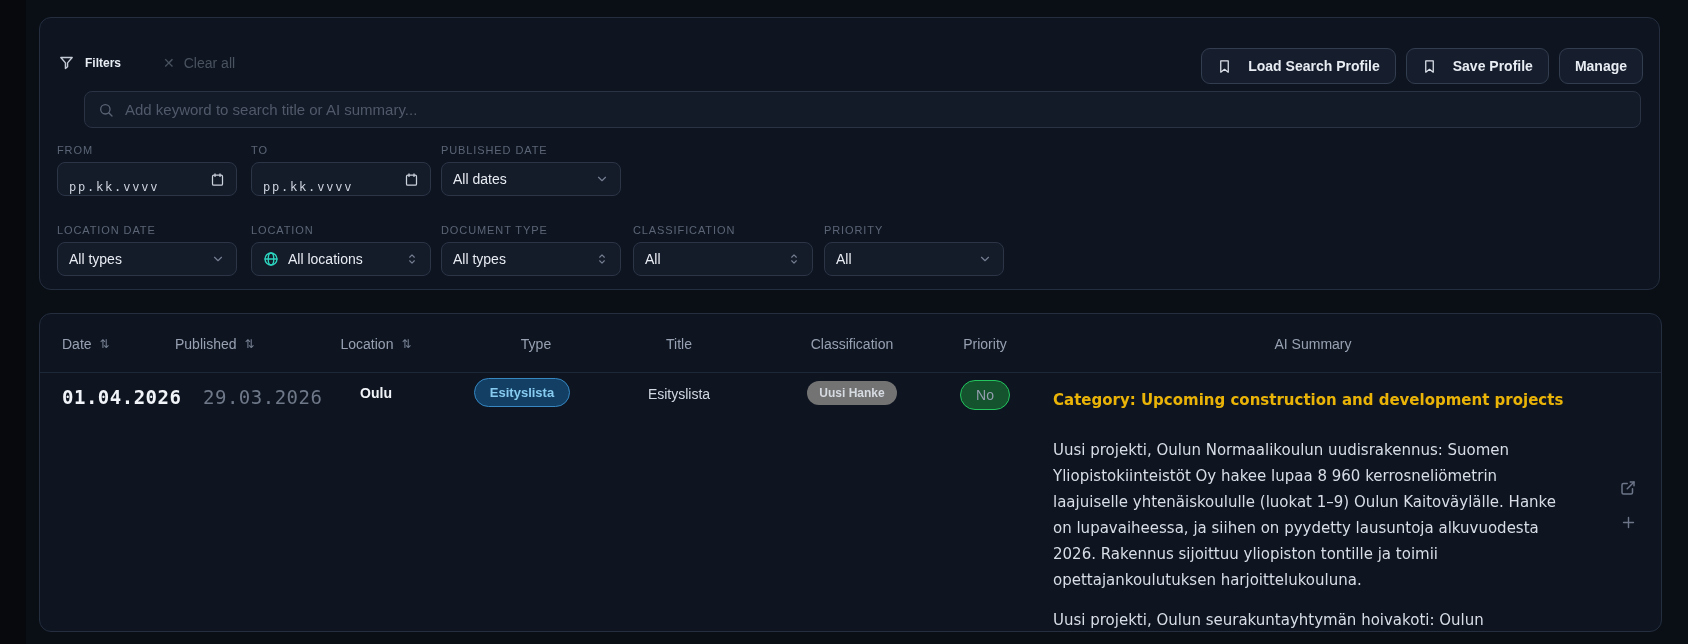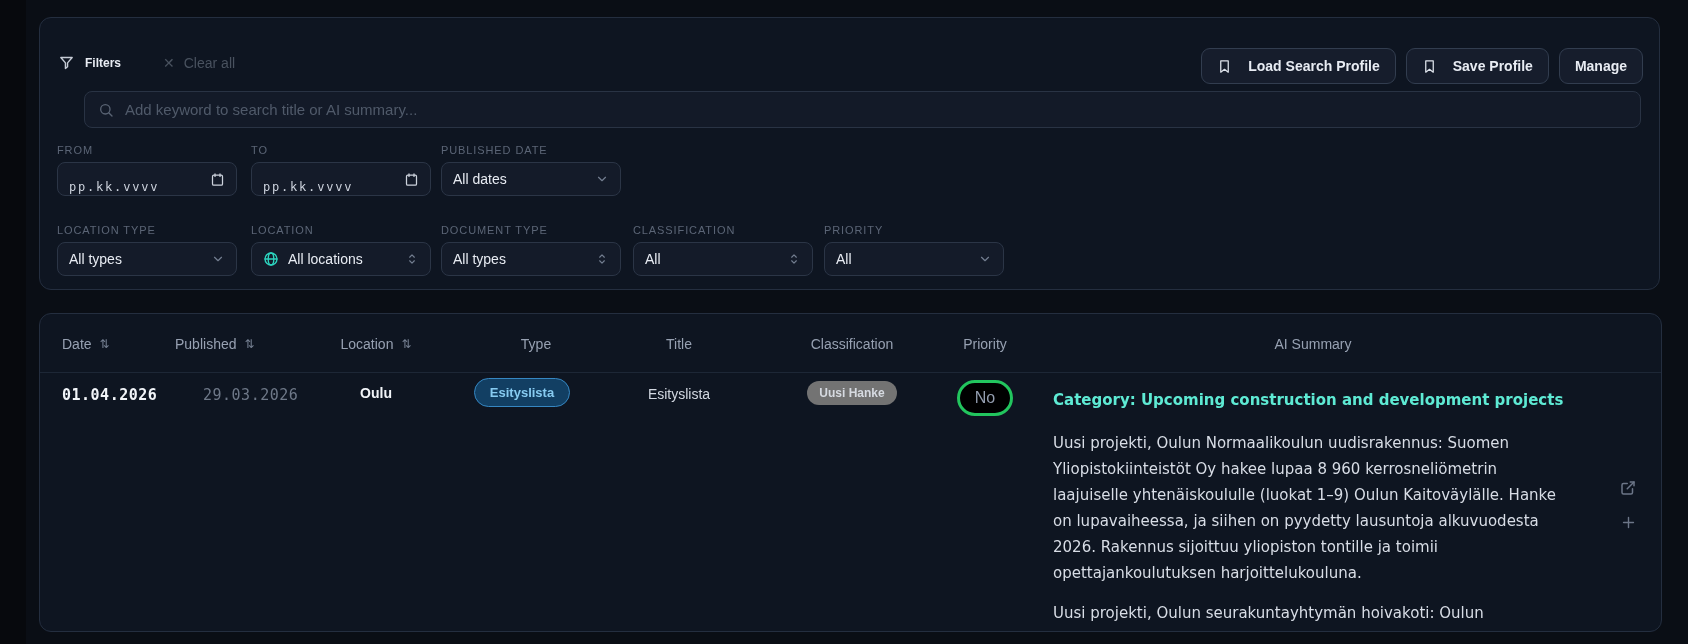--- a/index.html
+++ b/index.html
@@ -84,47 +84,47 @@
   .th-published { left:135px; width:120px; }
   .th-location { left:276px; width:120px; }
   .th-type { left:446px; width:100px; }
   .th-title { left:589px; width:100px; }
   .th-classification { left:737px; width:150px; }
   .th-priority { left:895px; width:100px; }
   .th-summary { left:1013px; width:520px; }
 
   .cell { position:absolute; font-size:14px; }
   .cell.center { text-align:center; }
-  .mono { font-family:"DejaVu Sans Mono", monospace; font-size:15px; letter-spacing:0.5px; }
+  .mono { font-family:"DejaVu Sans Mono", monospace; font-size:19px; letter-spacing:0.5px; }
   .cell-date { left:22px; top:72px; width:100px; color:#f1f4f8; font-weight:700; }
   .cell-published { left:135px; top:72px; width:120px; color:#6e7888;margin-left:28px; }
   .cell-location { left:276px; top:71px; width:120px; color:#f1f4f8; font-weight:700; }
   .cell-type { left:432px; top:64px; width:100px; }
   .cell-title { left:589px; top:72px; width:100px; color:#d2d8e1; }
   .cell-classification { left:737px; top:67px; width:150px; }
   .cell-priority { left:895px; top:66px; width:100px; }
 
   .badge-type {
     display:inline-block; padding:6px 15px; border-radius:999px;
     background:#123f63; border:1px solid #3687c2; color:#87cbf1;
     font-size:13px; font-weight:700;
   }
   .badge-classification {
     display:inline-block; padding:5px 12px; border-radius:999px;
     background:#737373; color:#d6dae1; font-size:12px; font-weight:700;
   }
   .badge-priority {
     display:inline-block; padding:6px 15px; border-radius:999px;
-    background:#000000; border:3px solid #22c55e; color:#939daf;
-    font-size:16px; font-weight:500;
+    background:#14532d; border:1px solid #22c55e; color:#939daf;
+    font-size:14px; font-weight:500;
   }
 
   .cell-summary { left:1013px; top:73px; width:520px;
     font-family:"DejaVu Sans", sans-serif; font-size:15px; line-height:26px; color:#d8dde6; }
-  .summary-category { font-weight:700; color:#5eead4; margin-bottom:17px; }
+  .summary-category { font-weight:700; color:#eab308; margin-bottom:24px; }
   .summary-para { margin-bottom:14px; }
 
   .row-actions { position:absolute; right:24px; top:165px; display:flex; flex-direction:column; gap:17px; align-items:center; }
   .row-actions .icon { color:#6c7688; cursor:pointer; }
 </style>
 </head>
 <body>
 
 <div class="page-left-strip"></div>
 
@@ -207,21 +207,21 @@
       <span class="val">All dates</span>
       <span class="icon chev">
         <svg width="14" height="14" viewBox="0 0 24 24" fill="none" stroke="currentColor" stroke-width="2" stroke-linecap="round" stroke-linejoin="round">
             <path d="M6 9l6 6 6-6"></path>
           </svg>
       </span>
     </div>
   </div>
 
   <div class="field r2 c1">
-    <label>LOCATION TYPE</label>
+    <label>LOCATION DATE</label>
     <div class="fbox">
       <span class="val">All types</span>
       <span class="icon chev">
         <svg width="14" height="14" viewBox="0 0 24 24" fill="none" stroke="currentColor" stroke-width="2" stroke-linecap="round" stroke-linejoin="round">
             <path d="M6 9l6 6 6-6"></path>
           </svg>
       </span>
     </div>
   </div>
 

